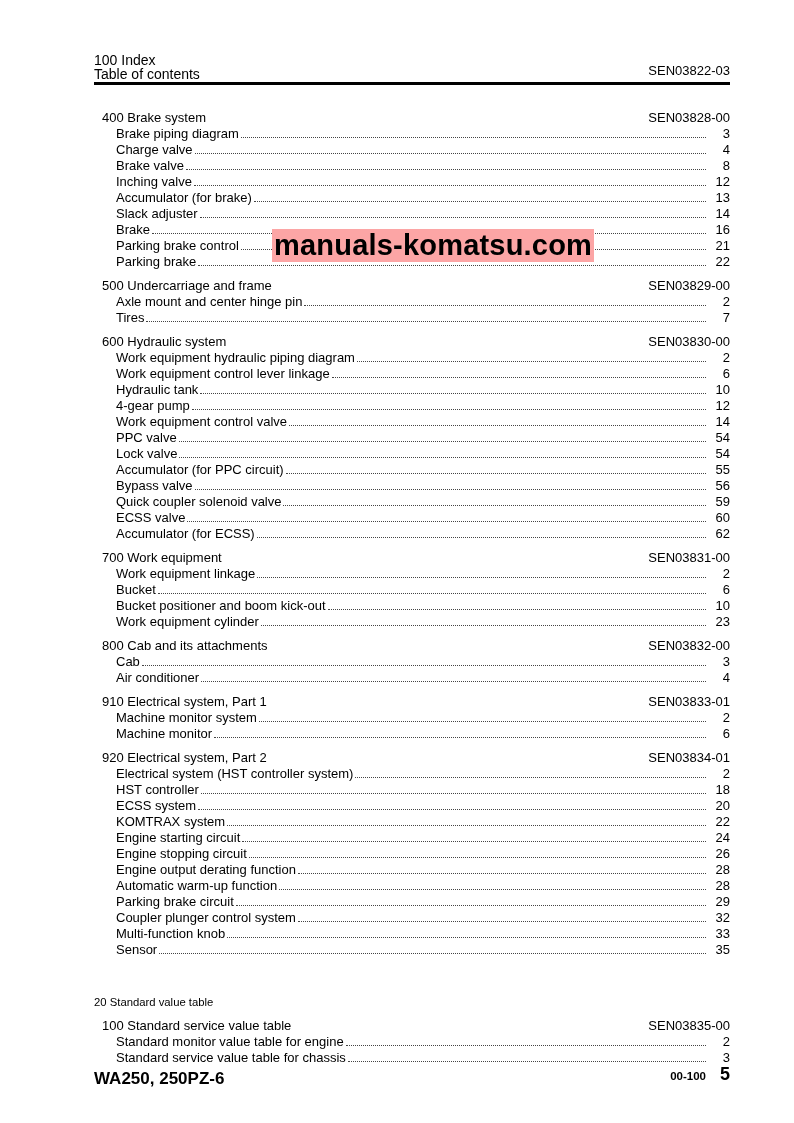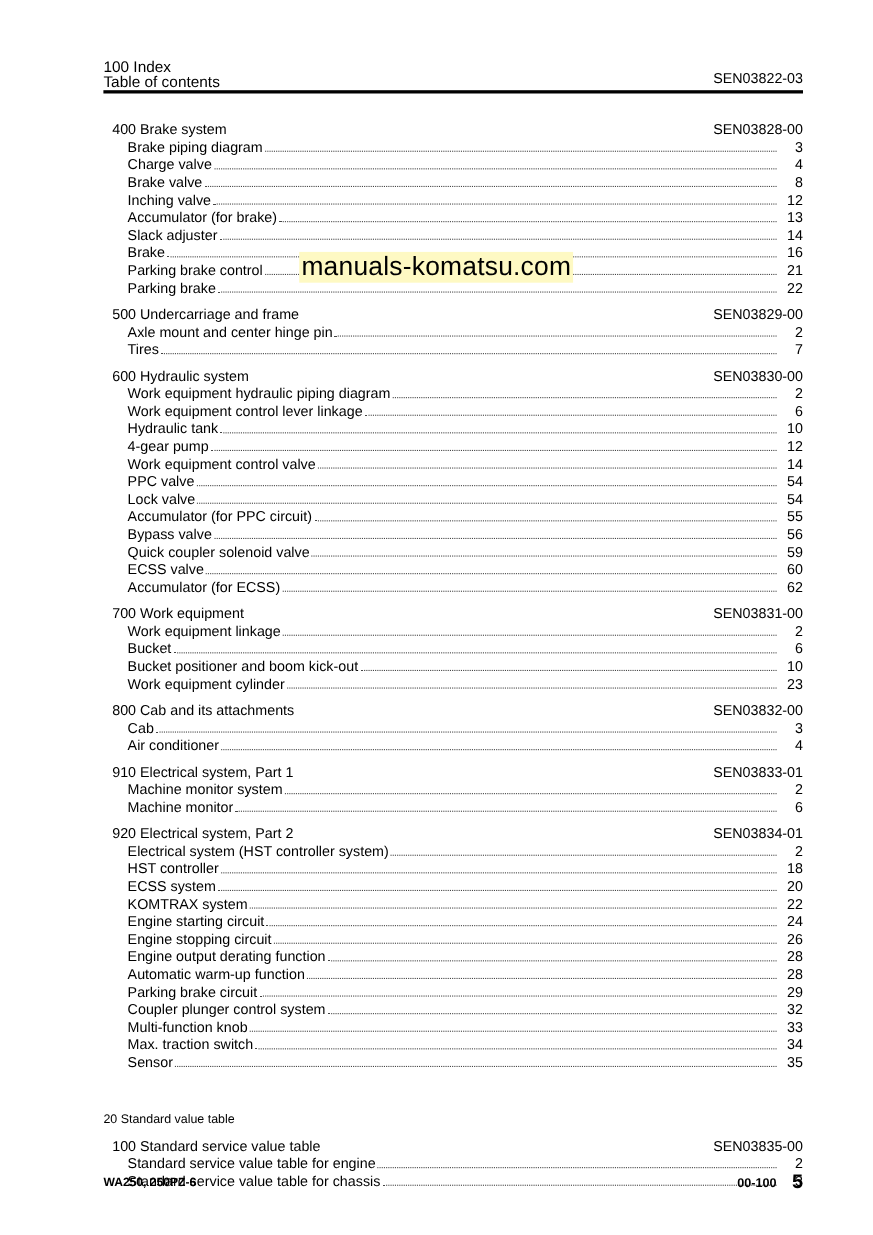--- a/index.html
+++ b/index.html
@@ -14,24 +14,24 @@
     .toc { position: absolute; left: 94px; top: 110px; width: 636px; }
     .row { position: relative; height: 16px; font-size: 13px; line-height: 16px; white-space: nowrap; }
     .sec { padding-left: 8px; display: flex; justify-content: space-between; margin-top: 8px; }
     .sec:first-child { margin-top: 0; }
     .item { display: flex; padding-left: 22px; }
     .item .t { flex: 0 0 auto; }
     .item .dots { flex: 1 1 auto; overflow: hidden; margin: 0 2px; position: relative; top: -3px;
                   border-bottom: 1px dotted #444; height: 14px; }
     .item .p { flex: 0 0 22px; text-align: right; }
     .part { font-size: 11.3px; line-height: 16px; margin-top: 36px; height: 16px; }
-    .watermark { position: absolute; left: 272px; top: 229px; font-size: 24px; background: #fef9c3;
-                 padding: 0 2px; letter-spacing: 0.2px; }
+    .watermark { position: absolute; left: 272px; top: 229px; font-size: 29px; background: #fca5a5;
+                 padding: 0 2px; letter-spacing: 0.2px; font-weight: bold; }
     .footer { position: absolute; left: 94px; top: 1066px; width: 636px; height: 20px; }
-    .footer .model { position: absolute; left: 0; top: 3px; font-size: 11px; font-weight: bold; }
+    .footer .model { position: absolute; left: 0; top: 3px; font-size: 17px; font-weight: bold; }
     .footer .pg { position: absolute; right: 24px; top: 4px; font-size: 11.5px; font-weight: bold; }
     .footer .num { position: absolute; right: 0; top: -2px; font-size: 18px; font-weight: bold; }
   </style>
 </head>
 <body>
 
 <div class="header">
   <div class="l1">100 Index</div>
   <div class="l2">Table of contents</div>
   <div class="code">SEN03822-03</div>
@@ -271,36 +271,31 @@
       <span class="t">Coupler plunger control system</span>
       <span class="dots"></span>
       <span class="p">32</span>
     </div>
     <div class="row item">
       <span class="t">Multi-function knob</span>
       <span class="dots"></span>
       <span class="p">33</span>
     </div>
     <div class="row item">
-      <span class="t">Max. traction switch</span>
-      <span class="dots"></span>
-      <span class="p">34</span>
-    </div>
-    <div class="row item">
       <span class="t">Sensor</span>
       <span class="dots"></span>
       <span class="p">35</span>
     </div>
     <div class="part">20 Standard value table</div>
     <div class="row sec">
       <span class="t">100  Standard service value table</span>
       <span class="c">SEN03835-00</span>
     </div>
     <div class="row item">
-      <span class="t">Standard service value table for engine</span>
+      <span class="t">Standard monitor value table for engine</span>
       <span class="dots"></span>
       <span class="p">2</span>
     </div>
     <div class="row item">
       <span class="t">Standard service value table for chassis</span>
       <span class="dots"></span>
       <span class="p">3</span>
     </div>
   </div>
 

